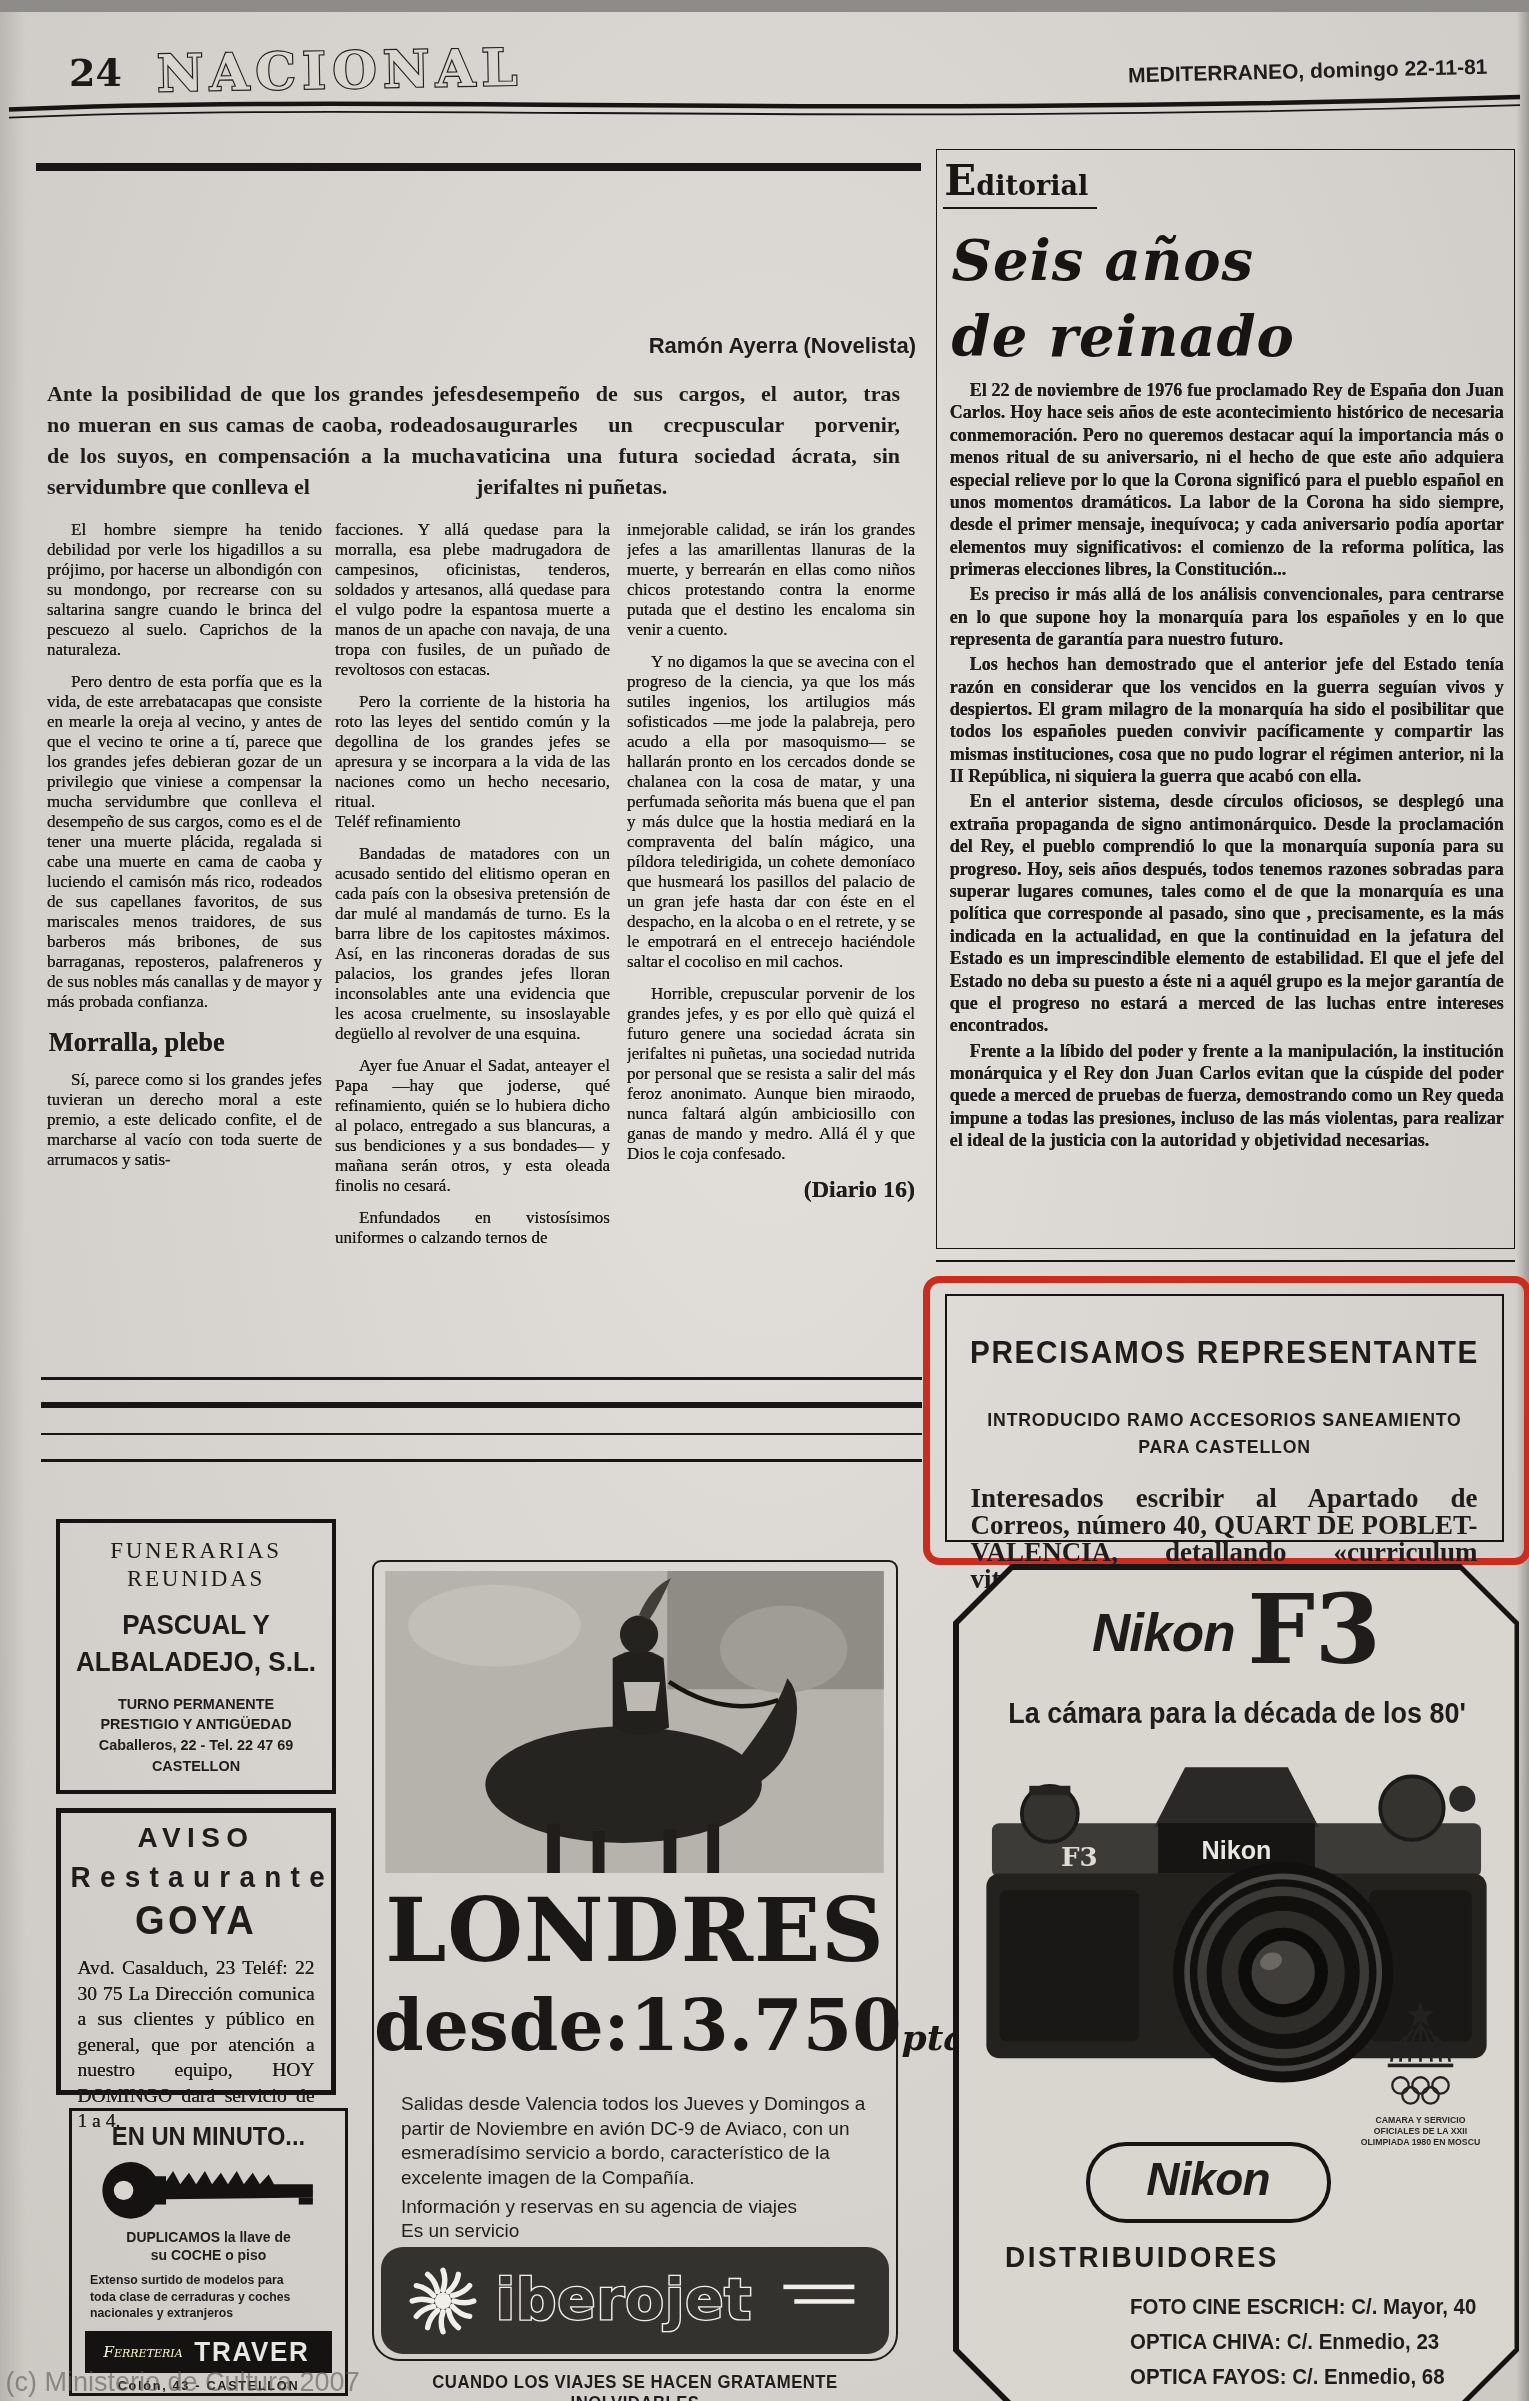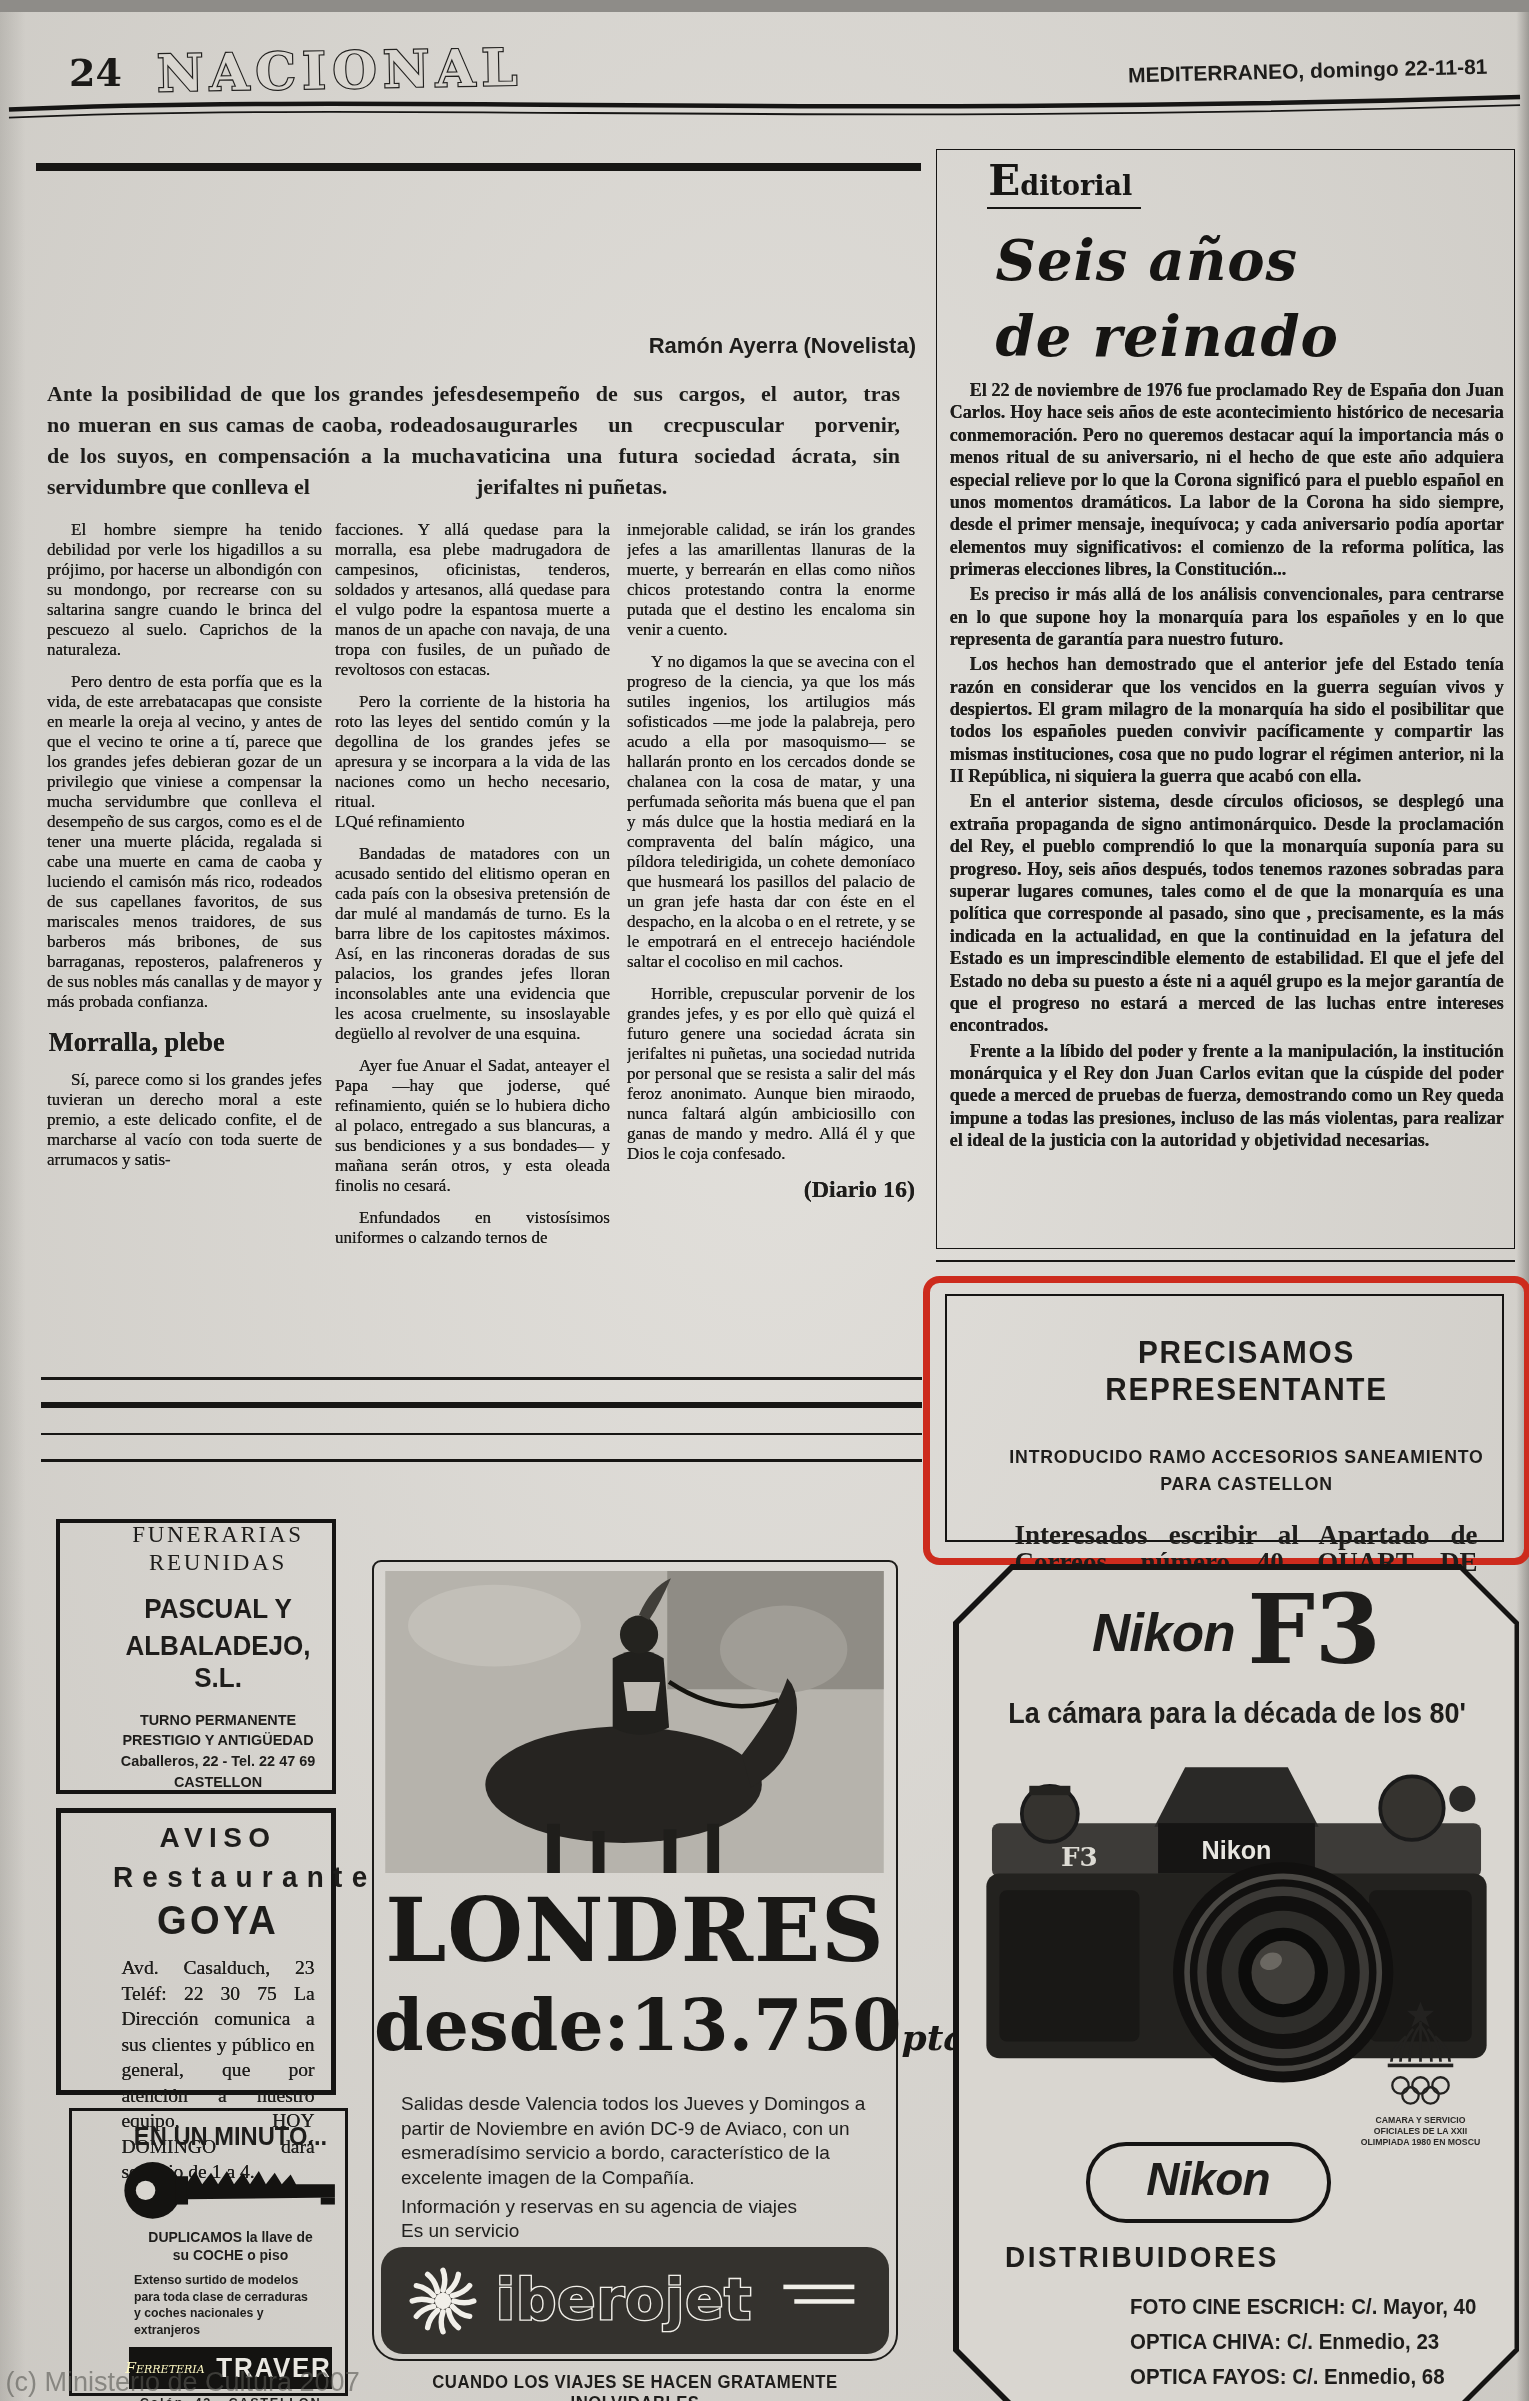--- a/index.html
+++ b/index.html
@@ -8,21 +8,21 @@
         background-image:linear-gradient(90deg, rgba(120,118,112,.25) 0, rgba(217,214,208,0) 25.5px),
                          linear-gradient(270deg, rgba(60,58,54,.35) 0, rgba(217,214,208,0) 12.7px),
                          radial-gradient(ellipse at 50% 40%, rgba(255,255,255,.25), rgba(0,0,0,.06));
         font-family:"Liberation Serif", serif; color:#1e1d1b;}
   .abs{position:absolute;}
   .sans{font-family:"Liberation Sans", sans-serif;}
   .serif{font-family:"Liberation Serif", serif;}
   .dserif{font-family:"DejaVu Serif", serif;}
   .ink{color:#1b1a18;}
   .rule{position:absolute;background:#171614;}
-  .box{position:absolute;box-sizing:border-box;border-style:solid;border-color:#151413;padding-left:44px;}
+  .box{position:absolute;box-sizing:border-box;border-style:solid;border-color:#151413;}
   .ctr{text-align:center;}
   .news{font-size:17px;line-height:20px;text-align:justify;overflow:hidden;
         text-shadow:0 0 0.3px currentColor;}
   .news p{margin:0 0 12px 0;text-indent:24px;}
   .news p.noind{text-indent:0;}
   .headline{font-family:"DejaVu Serif", serif;font-style:italic;font-weight:600;
             font-size:60px;line-height:73px;letter-spacing:0.9px;color:#161513;}
   .edbody{font-size:18px;line-height:22.4px;font-weight:bold;text-align:justify;overflow:hidden;
           text-shadow:0 0 0.3px currentColor;}
   .edbody p{margin:0 0 2.7px 0;text-indent:20px;}
@@ -64,21 +64,21 @@
   <div class="abs news" style="left:47px;top:508px;width:275px;height:863px;">
     <p>El hombre siempre ha tenido debilidad por verle los higadillos a su prójimo, por hacerse un albondigón con su mondongo, por recrearse con su saltarina sangre cuando le brinca del pescuezo al suelo. Caprichos de la naturaleza.</p>
     <p>Pero dentro de esta porfía que es la vida, de este arrebatacapas que consiste en mearle la oreja al vecino, y antes de que el vecino te orine a tí, parece que los grandes jefes debieran gozar de un privilegio que viniese a compensar la mucha servidumbre que conlleva el desempeño de sus cargos, como es el de tener una muerte plácida, regalada si cabe una muerte en cama de caoba y luciendo el camisón más rico, rodeados de sus capellanes favoritos, de sus mariscales menos traidores, de sus barberos más bribones, de sus barraganas, reposteros, palafreneros y de sus nobles más canallas y de mayor y más probada confianza.</p>
     <div class="serif" style="font-size:26.4px;font-weight:bold;margin:20px 0 18px 1.8px;text-indent:0;">Morralla, plebe</div>
     <p>Sí, parece como si los grandes jefes tuvieran un derecho moral a este premio, a este delicado confite, el de marcharse al vacío con toda suerte de arrumacos y satis-</p>
   </div>
 
   <div class="abs news" style="left:335px;top:508px;width:275px;height:863px;">
     <p class="noind">facciones. Y allá quedase para la morralla, esa plebe madrugadora de campesinos, oficinistas, tenderos, soldados y artesanos, allá quedase para el vulgo podre la espantosa muerte a manos de un apache con navaja, de una tropa con fusiles, de un puñado de revoltosos con estacas.</p>
     <p style="margin-bottom:0;">Pero la corriente de la historia ha roto las leyes del sentido común y la degollina de los grandes jefes se apresura y se incorpara a la vida de las naciones como un hecho necesario, ritual.</p>
-    <p class="noind">LQué refinamiento</p>
+    <p class="noind">Teléf refinamiento</p>
     <p>Bandadas de matadores con un acusado sentido del elitismo operan en cada país con la obsesiva pretensión de dar mulé al mandamás de turno. Es la barra libre de los capitostes máximos. Así, en las rinconeras doradas de sus palacios, los grandes jefes lloran inconsolables ante una evidencia que les acosa cruelmente, su insoslayable degüello al revolver de una esquina.</p>
     <p>Ayer fue Anuar el Sadat, anteayer el Papa —hay que joderse, qué refinamiento, quién se lo hubiera dicho al polaco, entregado a sus blancuras, a sus bendiciones y a sus bondades— y mañana serán otros, y esta oleada finolis no cesará.</p>
     <p>Enfundados en vistosísimos uniformes o calzando ternos de</p>
   </div>
 
   <div class="abs news" style="left:627px;top:508px;width:288px;height:863px;">
     <p class="noind">inmejorable calidad, se irán los grandes jefes a las amarillentas llanuras de la muerte, y berrearán en ellas como niños chicos protestando contra la enorme putada que el destino les encaloma sin venir a cuento.</p>
     <p>Y no digamos la que se avecina con el progreso de la ciencia, ya que los más sutiles ingenios, los artilugios más sofisticados —me jode la palabreja, pero acudo a ella por masoquismo— se hallarán pronto en los cercados donde se chalanea con la cosa de matar, y una perfumada señorita más buena que el pan y más dulce que la hostia mediará en la compraventa del balín mágico, una píldora teledirigida, un cohete demoníaco que husmeará los pasillos del palacio de un gran jefe hasta dar con éste en el despacho, en la alcoba o en el retrete, y se le empotrará en el entrecejo haciéndole saltar el cocoliso en mil cachos.</p>
     <p>Horrible, crepuscular porvenir de los grandes jefes, y es por ello què quizá el futuro genere una sociedad ácrata sin jerifaltes ni puñetas, una sociedad nutrida por personal que se resista a salir del más feroz anonimato. Aunque bien miraodo, nunca faltará algún ambiciosillo con ganas de mando y medro. Allá él y que Dios le coja confesado.</p>
     <div class="serif" style="text-align:right;font-size:24px;font-weight:bold;margin-top:14.6px;">(Diario 16)</div>

